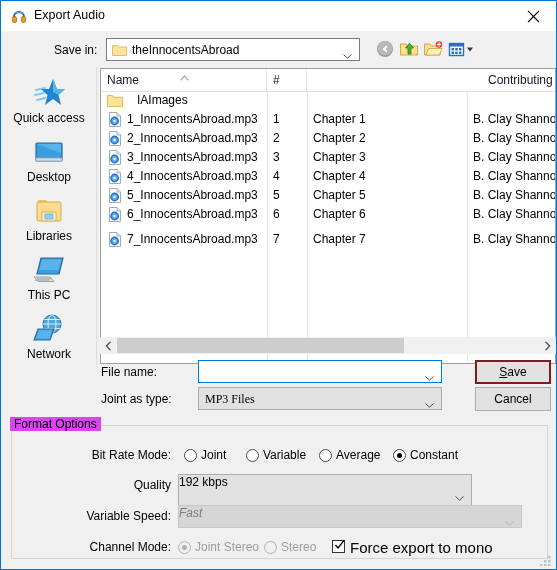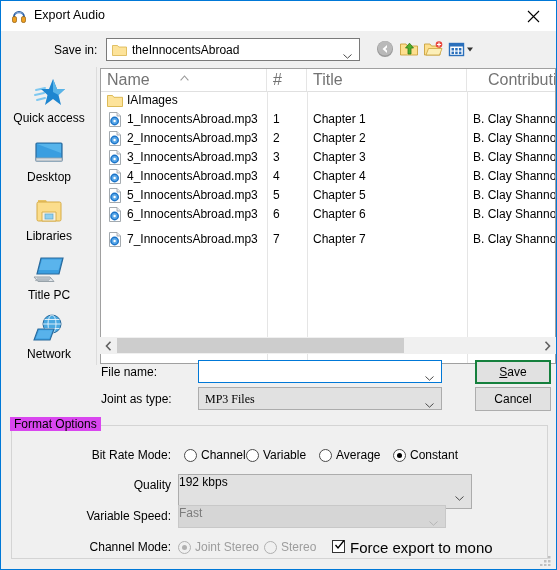--- a/index.html
+++ b/index.html
@@ -120,22 +120,22 @@
     position: absolute; left: 0; top: 0;
     height: 22px; width: 100%;
     background: #fff;
     border-bottom: 1px solid #e0e0e0;
   }
   .colhead {
     position: absolute; top: 0; height: 22px;
     box-sizing: border-box;
     border-right: 1px solid #e5e5e5;
     padding-left: 6px;
-    font-size: 16px;
-    color: #737373;
+    font-size: 12px;
+    color: #0f172a;
     line-height: 22px;
     white-space: nowrap;
     overflow: hidden;
     cursor: default;
   }
   #sortmark {
     position: absolute; top: 1px;
     width: 9px; height: 6px;
   }
   #rows {
@@ -202,21 +202,21 @@
     box-sizing: border-box;
     width: 76px; height: 24px;
     font-size: 12px;
     text-align: center;
     line-height: 22px;
     cursor: default;
   }
   #save-btn {
     left: 474px; top: 359px;
     background: #e1e1e1;
-    border: 2px solid #15803d;
+    border: 2px solid #7f1d1d;
     line-height: 20px;
     text-align: center;
   }
   #cancel-btn {
     left: 474px; top: 386px;
     background: #e1e1e1;
     border: 1px solid #adadad;
   }
   .uline { text-decoration: underline; }
 
@@ -266,24 +266,25 @@
 
   #quality-combo {
     position: absolute; left: 177px; top: 473px;
     width: 294px; height: 35px;
     box-sizing: border-box;
     background: #e1e1e1; border: 1px solid #acacac;
     cursor: default;
   }
   #vspeed-combo {
     position: absolute; left: 177px; top: 504px;
-    width: 268px; height: 23px;
+    width: 344px; height: 23px;
     box-sizing: border-box;
     background: #d6d6d6; border: 1px solid #c8c8c8;
     cursor: default;
+    font-style: italic;
   }
   #vspeed-combo .ftext { color: #7c7c7c; }
 
   #mono-check { position: absolute; left: 331px; top: 538px; cursor: default; }
   #mono-check .cbox {
     position: absolute; left: 0; top: 1px;
     width: 13px; height: 13px;
     box-sizing: border-box;
     background: #fff; border: 1px solid #333;
   }
@@ -417,21 +418,21 @@
           <path d="M9 4 L31 4 L27 20 L5 20 Z" fill="#3a9ee0" stroke="#2a6a9c" stroke-width="1.2"></path>
           <path d="M10 5.5 L29.5 5.5 L26.5 16 L7 16 Z" fill="#6cc0f2" opacity="0.65"></path>
           <path d="M2 23 L18 23 L22 27.5 L6 27.5 Z" fill="#dfe5ea" stroke="#98a2aa" stroke-width="1"></path>
           <g stroke="#9aa4ac" stroke-width="0.7">
             <path d="M5 24.2 L19 24.2"></path>
               <path d="M4 25.4 L18 25.4"></path>
               <path d="M3 26.6 L17 26.6"></path>
           </g>
         </svg>
       </div>
-      <div class="plabel">Title PC</div>
+      <div class="plabel">This PC</div>
     </div>
 
     <div class="place" style="top:244px">
       <div class="pico">
         <svg width="34" height="32" viewBox="0 0 34 32">
           <circle cx="20" cy="11" r="9" fill="#4aa8e0" stroke="#2a6a9c" stroke-width="1"></circle>
           <ellipse cx="20" cy="11" rx="4" ry="9" fill="none" stroke="#e8f4fc" stroke-width="0.9"></ellipse>
           <path d="M11 11 L29 11 M12.5 6.5 L27.5 6.5 M12.5 15.5 L27.5 15.5" stroke="#e8f4fc" stroke-width="0.9"></path>
           <path d="M6 16 L22 16 L18 27 L2 27 Z" fill="#3a9ee0" stroke="#2a6a9c" stroke-width="1.1"></path>
           <path d="M7 17.3 L20.5 17.3 L17.3 25.5 L3.8 25.5 Z" fill="#6cc0f2" opacity="0.6"></path>
@@ -441,29 +442,28 @@
     </div>
   </div>
 
   <div id="filelist">
     <div id="listheader">
         <div class="colhead" style="left: 0px; width: 166px;"><span>Name</span></div>
         <div id="sortmark" style="left: 79px;"><svg width="9" height="6" viewBox="0 0 9 6">
             <path d="M0.6 5.4 L4.5 1 L8.4 5.4" stroke="#9a9a9a" stroke-width="1.1" fill="none"></path>
           </svg></div>
         <div class="colhead" style="left: 166px; width: 40px;"><span>#</span></div>
-        <div class="colhead" style="left: 206px; width: 160px;"><span>Title</span></div>
         <div class="colhead" style="left: 373px; width: 90px; margin-left: 8px;"><span>Contributing art</span></div>
       </div>
     <div id="rows">
         <div class="frow" style="top: 0px;">
           <div class="rowico"><svg width="16" height="15" viewBox="0 0 16 15">
               <path d="M0.5 2.5 L5.5 2.5 L6.9 4.3 L15.5 4.3 L15.5 13.5 L0.5 13.5 Z" fill="#fde39a" stroke="#d9b44a" stroke-width="0.9"></path>
             </svg></div>
-          <div class="cell" style="left: 26px; width: 140px;">IAImages</div>
+          <div class="cell" style="left: 36px; width: 140px;">IAImages</div>
           <div class="cell" style="left: 172px; width: 34px;"></div>
           <div class="cell" style="left: 212px; width: 154px;"></div>
           <div class="cell" style="left: 372px; width: 84px;"></div>
         </div>
         <div class="frow" style="top: 19px;">
           <div class="rowico"><svg width="16" height="15" viewBox="0 0 16 15">
               <path d="M2.5 0.5 L10 0.5 L13.5 4 L13.5 14.5 L2.5 14.5 Z" fill="#fff" stroke="#9aa0a6" stroke-width="0.9"></path>
               <path d="M10 0.5 L10 4 L13.5 4" fill="#e8eaed" stroke="#9aa0a6" stroke-width="0.8"></path>
               <circle cx="7.6" cy="9" r="4.4" fill="#1a73c8"></circle>
               <circle cx="7.6" cy="9" r="3" fill="#5aa8e8"></circle>
@@ -605,21 +605,21 @@
 
   <div id="formatgroup"></div>
   <div id="formatgroup-title">Format Options</div>
 
   <div class="fo-label" style="left:20px; top:447px; width:150px;">
     <span>Bit Rate Mode:</span>
   </div>
   <div id="bitrate-radios">
       <div class="radio" style="left: 183px; top: 447px;">
         <div class="rdot"></div>
-        <div class="rlabel">Channel</div>
+        <div class="rlabel">Joint</div>
       </div>
       <div class="radio" style="left: 245px; top: 447px;">
         <div class="rdot"></div>
         <div class="rlabel">Variable</div>
       </div>
       <div class="radio" style="left: 318px; top: 447px;">
         <div class="rdot"></div>
         <div class="rlabel">Average</div>
       </div>
       <div class="radio checked" style="left: 392px; top: 447px;">

